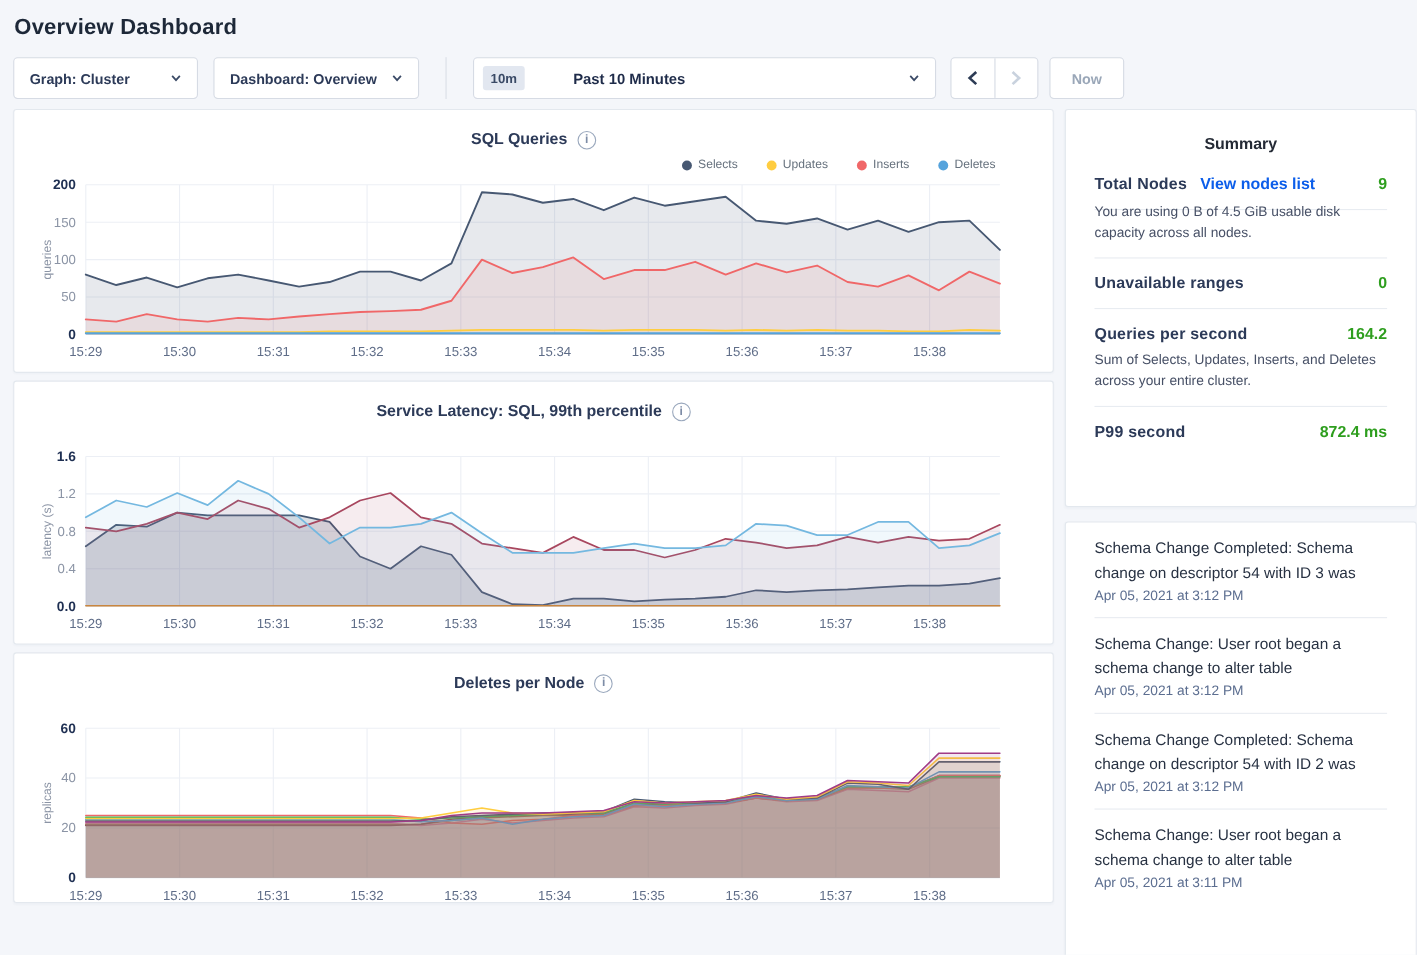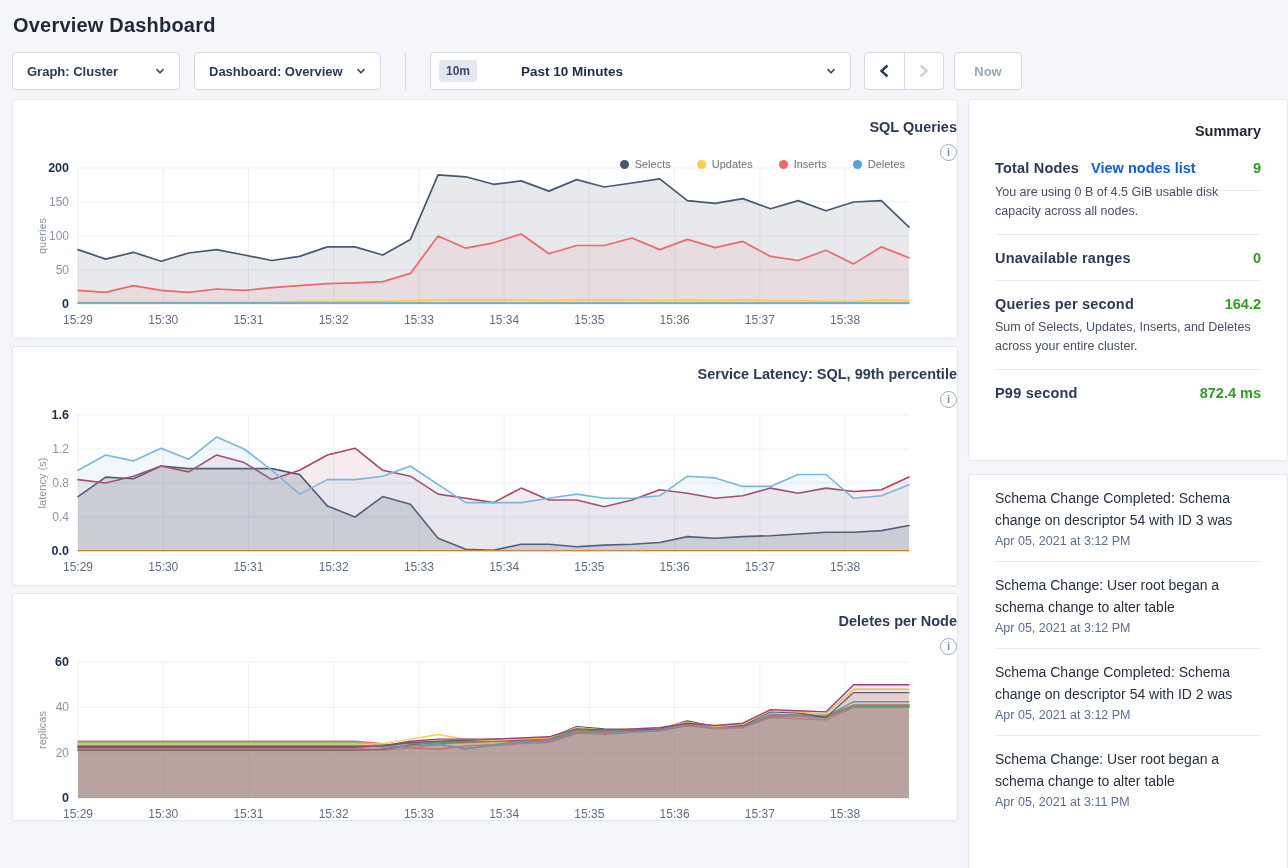--- a/index.html
+++ b/index.html
@@ -25,34 +25,34 @@
   .now-btn { margin-left:10px; width:68px; justify-content:center; cursor:default; }
   .now-btn .lbl { font-size:13px; font-weight:700; color:#9aa7b8; }
 
   .content { display:flex; padding:0 0 0 12px; margin-top:9px; gap:10px; }
   .charts-col { width:946px; }
   .side-col { width:320px; }
 
   .panel { background:#fff; border:1px solid #e3e8ee; border-radius:3px; box-shadow:0 1px 2px rgba(40,60,90,.03); }
   .chart-panel { position:relative; width:946px; height:240px; margin-bottom:7px; }
   .chart-panel.short { height:228px; }
-  .chart-head { position:absolute; top:19px; left:0; right:0; display:flex; align-items:flex-end; justify-content:center; gap:9px;flex-direction:column; }
+  .chart-head { position:absolute; top:19px; left:0; right:0; display:flex; align-items:flex-start; justify-content:center; gap:9px; }
   .chart-title { font-size:14.5px; font-weight:700; color:#2c3a58; }
   .info-icon { width:17px; height:17px; border:1px solid #9aa8bd; border-radius:50%; color:#7d8ca6;
                font-size:11px; line-height:15px; text-align:center; font-weight:700; cursor:pointer; flex:0 0 auto; }
-  .legend { position:absolute; top:58px; right:52px; display:flex; gap:26px; }
+  .legend { position:absolute; top:44px; right:52px; display:flex; gap:26px; }
   .legend-item { display:flex; align-items:center; gap:6px; cursor:pointer; }
   .legend-dot { width:9px; height:9px; border-radius:50%; }
   .legend-label { font-size:11px; color:#67727e; }
   .chart-svg { position:absolute; left:0; top:0; }
 
   .side-panel { padding:0 26px; }
   .summary-panel { height:362px; margin-bottom:13px; }
   .events-panel { height:420px; }
-  .side-title { text-align:right; font-size:14.5px; font-weight:700; color:#242a35; padding:23px 0 6px 0; }
+  .side-title { text-align:center; font-size:14.5px; font-weight:700; color:#242a35; padding:23px 0 6px 0; }
   .sum-row { display:flex; align-items:baseline; padding:15px 0 14px 0; }
   .sum-label { font-size:14.5px; font-weight:700; color:#2c3a58; letter-spacing:.2px; }
   .sum-link { font-size:14.5px; font-weight:700; margin-left:12px; cursor:pointer; text-decoration:none; }
   .sum-value { margin-left:auto; font-size:14.5px; font-weight:700; }
   .sum-desc { font-size:12.5px; color:#475066; line-height:1.55; margin:-8px 0 12px 0; }
   .divider { height:1px; background:#e8ecf1; }
 
   .event-item { padding:12px 0 10px 0; }
   .event-text { font-size:14px; color:#273142; line-height:22px; }
   .event-date { font-size:12.5px; color:#5c6e90; margin-top:3px; }

